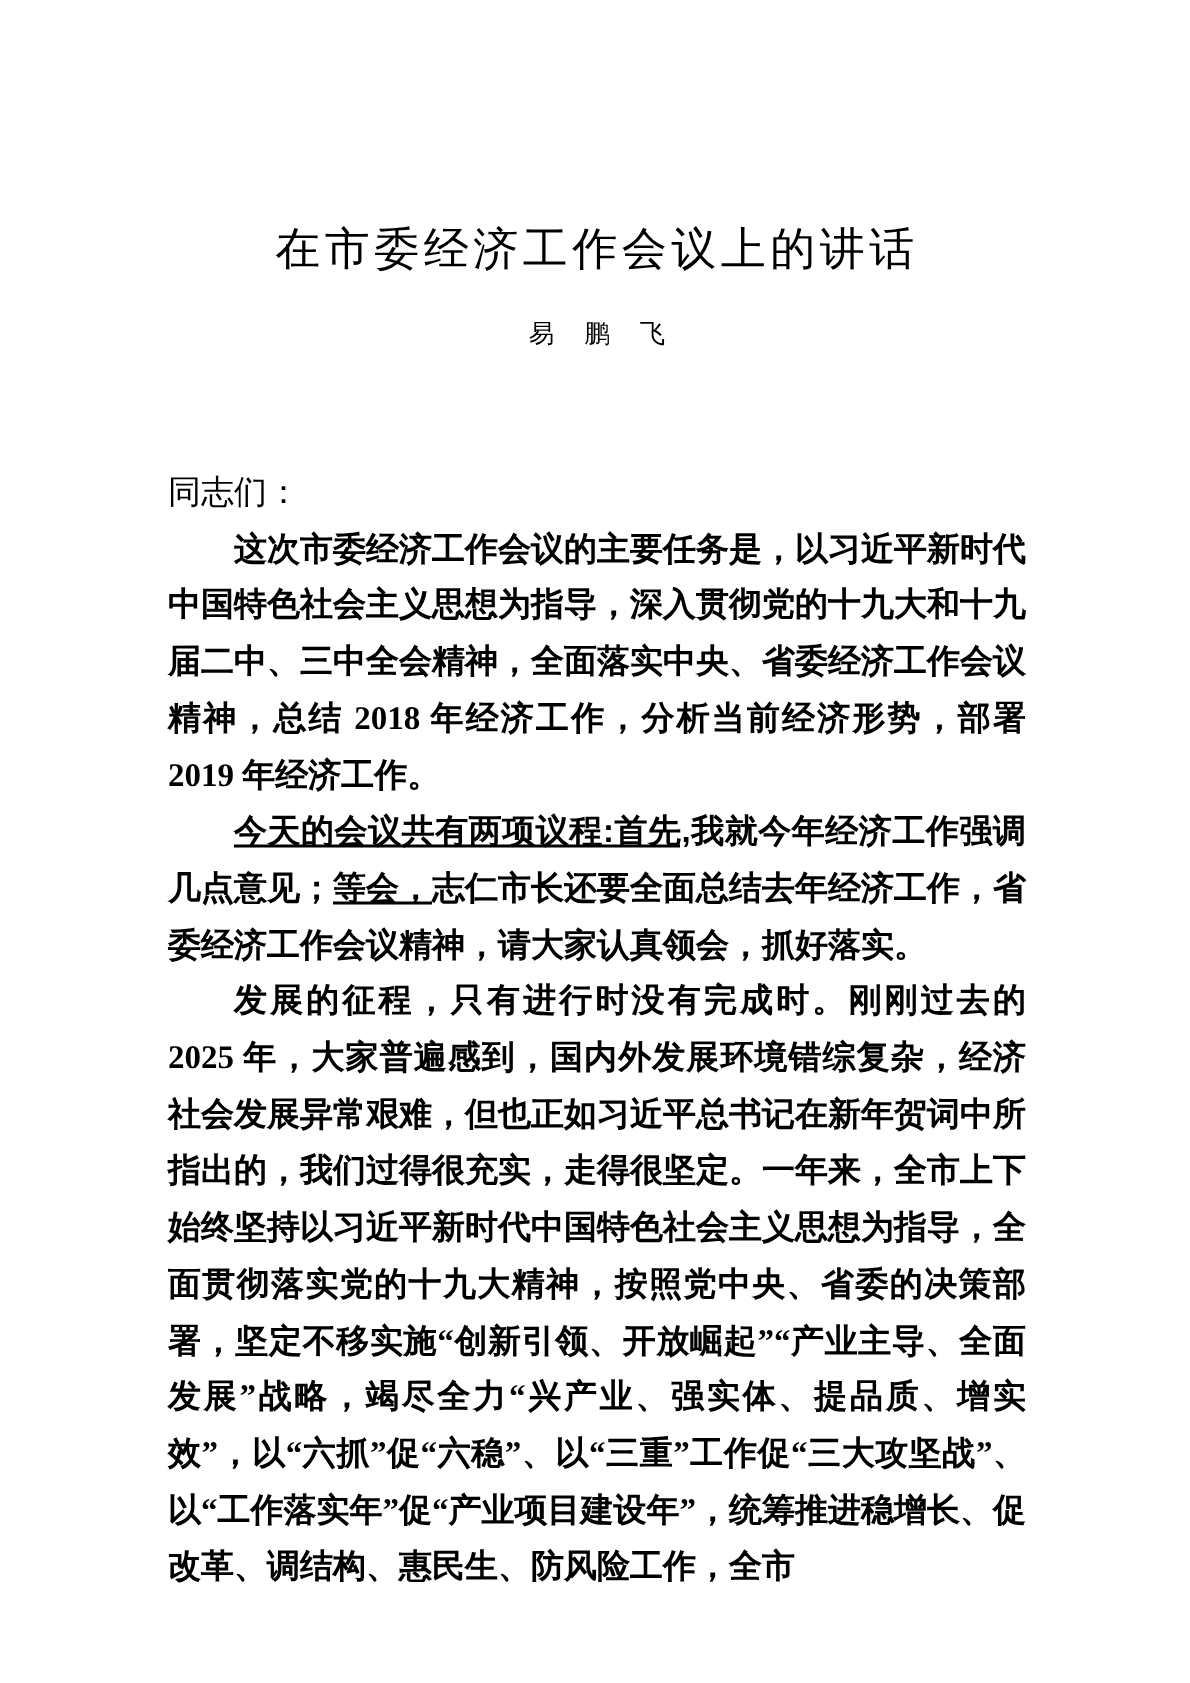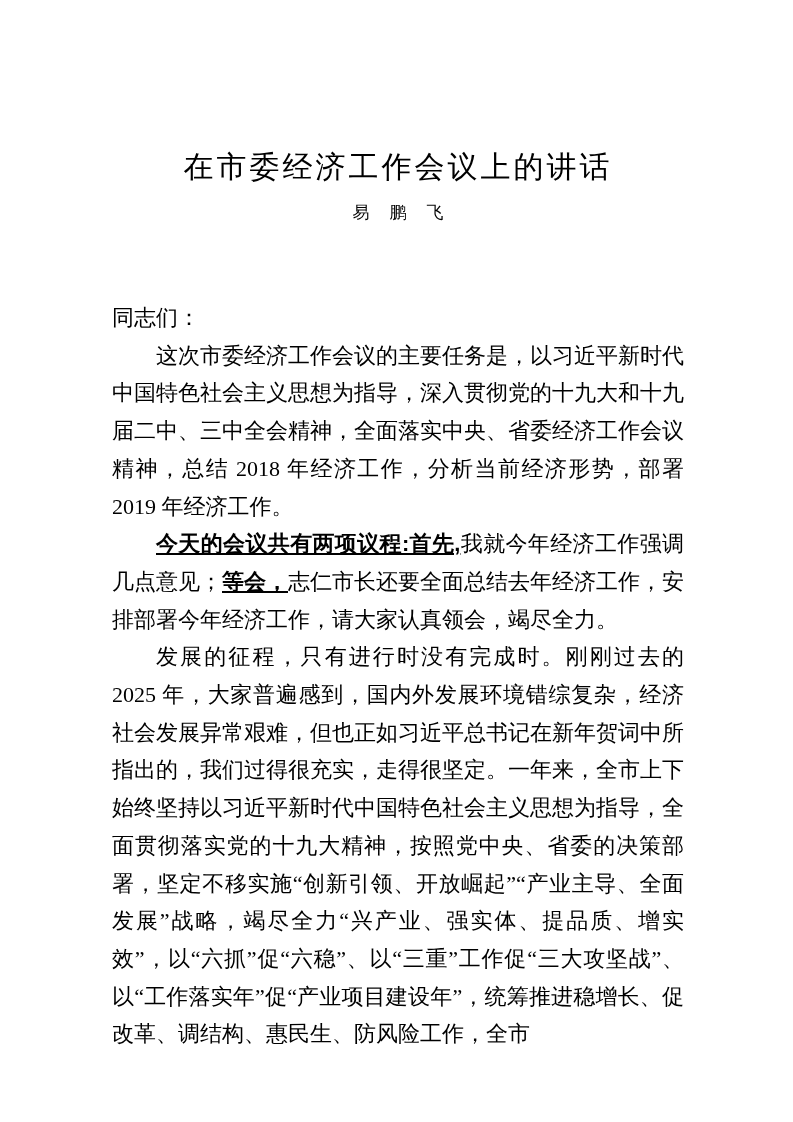--- a/index.html
+++ b/index.html
@@ -26,21 +26,21 @@
   .doc-title {
     margin: 145px 0 0 0;
     font-size: 30px;
     font-weight: normal;
     text-align: center;
     letter-spacing: 3px;
     line-height: 44px;
     white-space: nowrap;
   }
   .doc-author {
-    margin-top: 10px;
+    margin-top: 20px;
     font-size: 17px;
     text-align: center;
     letter-spacing: 20px;
     text-indent: 20px; 
     line-height: 28px;
   }
   .doc-body {
     margin-top: 72px;
     font-size: 22px;
     line-height: 37.7px;
@@ -49,37 +49,37 @@
   .doc-body p {
     margin: 0;
   }
   .salutation {
     text-indent: 0;
   }
   .para {
     text-indent: 44px; 
   }
   .run {
-    font-weight: normal;
+    font-weight: bold;
   }
   .run-bold {
     font-weight: bold;
     font-family: "Liberation Sans", sans-serif;
     text-decoration: underline;
   }
 </style>
 </head>
 <body>
 
 <div class="page">
   <div class="content">
     <h1 class="doc-title">在市委经济工作会议上的讲话</h1>
     <div class="doc-author">易鹏飞</div>
     <div class="doc-body">
       <p class="salutation">同志们：</p>
       <div id="paragraphs">
           <p class="para"><span class="run">这次市委经济工作会议的主要任务是，以习近平新时代中国特色社会主义思想为指导，深入贯彻党的十九大和十九届二中、三中全会精神，全面落实中央、省委经济工作会议精神，总结 2018 年经济工作，分析当前经济形势，部署 2019 年经济工作。</span></p>
-          <p class="para"><span class="run run-bold">今天的会议共有两项议程:首先,</span><span class="run">我就今年经济工作强调几点意见；</span><span class="run run-bold">等会，</span><span class="run">志仁市长还要全面总结去年经济工作，安排部署今年经济工作，请大家认真领会，竭尽全力。</span></p>
+          <p class="para"><span class="run run-bold">今天的会议共有两项议程:首先,</span><span class="run">我就今年经济工作强调几点意见；</span><span class="run run-bold">等会，</span><span class="run">志仁市长还要全面总结去年经济工作，省委经济工作会议精神，请大家认真领会，抓好落实。</span></p>
           <p class="para"><span class="run">发展的征程，只有进行时没有完成时。刚刚过去的 2025 年，大家普遍感到，国内外发展环境错综复杂，经济社会发展异常艰难，但也正如习近平总书记在新年贺词中所指出的，我们过得很充实，走得很坚定。一年来，全市上下始终坚持以习近平新时代中国特色社会主义思想为指导，全面贯彻落实党的十九大精神，按照党中央、省委的决策部署，坚定不移实施“创新引领、开放崛起”“产业主导、全面发展”战略，竭尽全力“兴产业、强实体、提品质、增实效”，以“六抓”促“六稳”、以“三重”工作促“三大攻坚战”、以“工作落实年”促“产业项目建设年”，统筹推进稳增长、促改革、调结构、惠民生、防风险工作，全市</span></p>
         </div>
     </div>
   </div>
 </div>
 
 </body></html>

